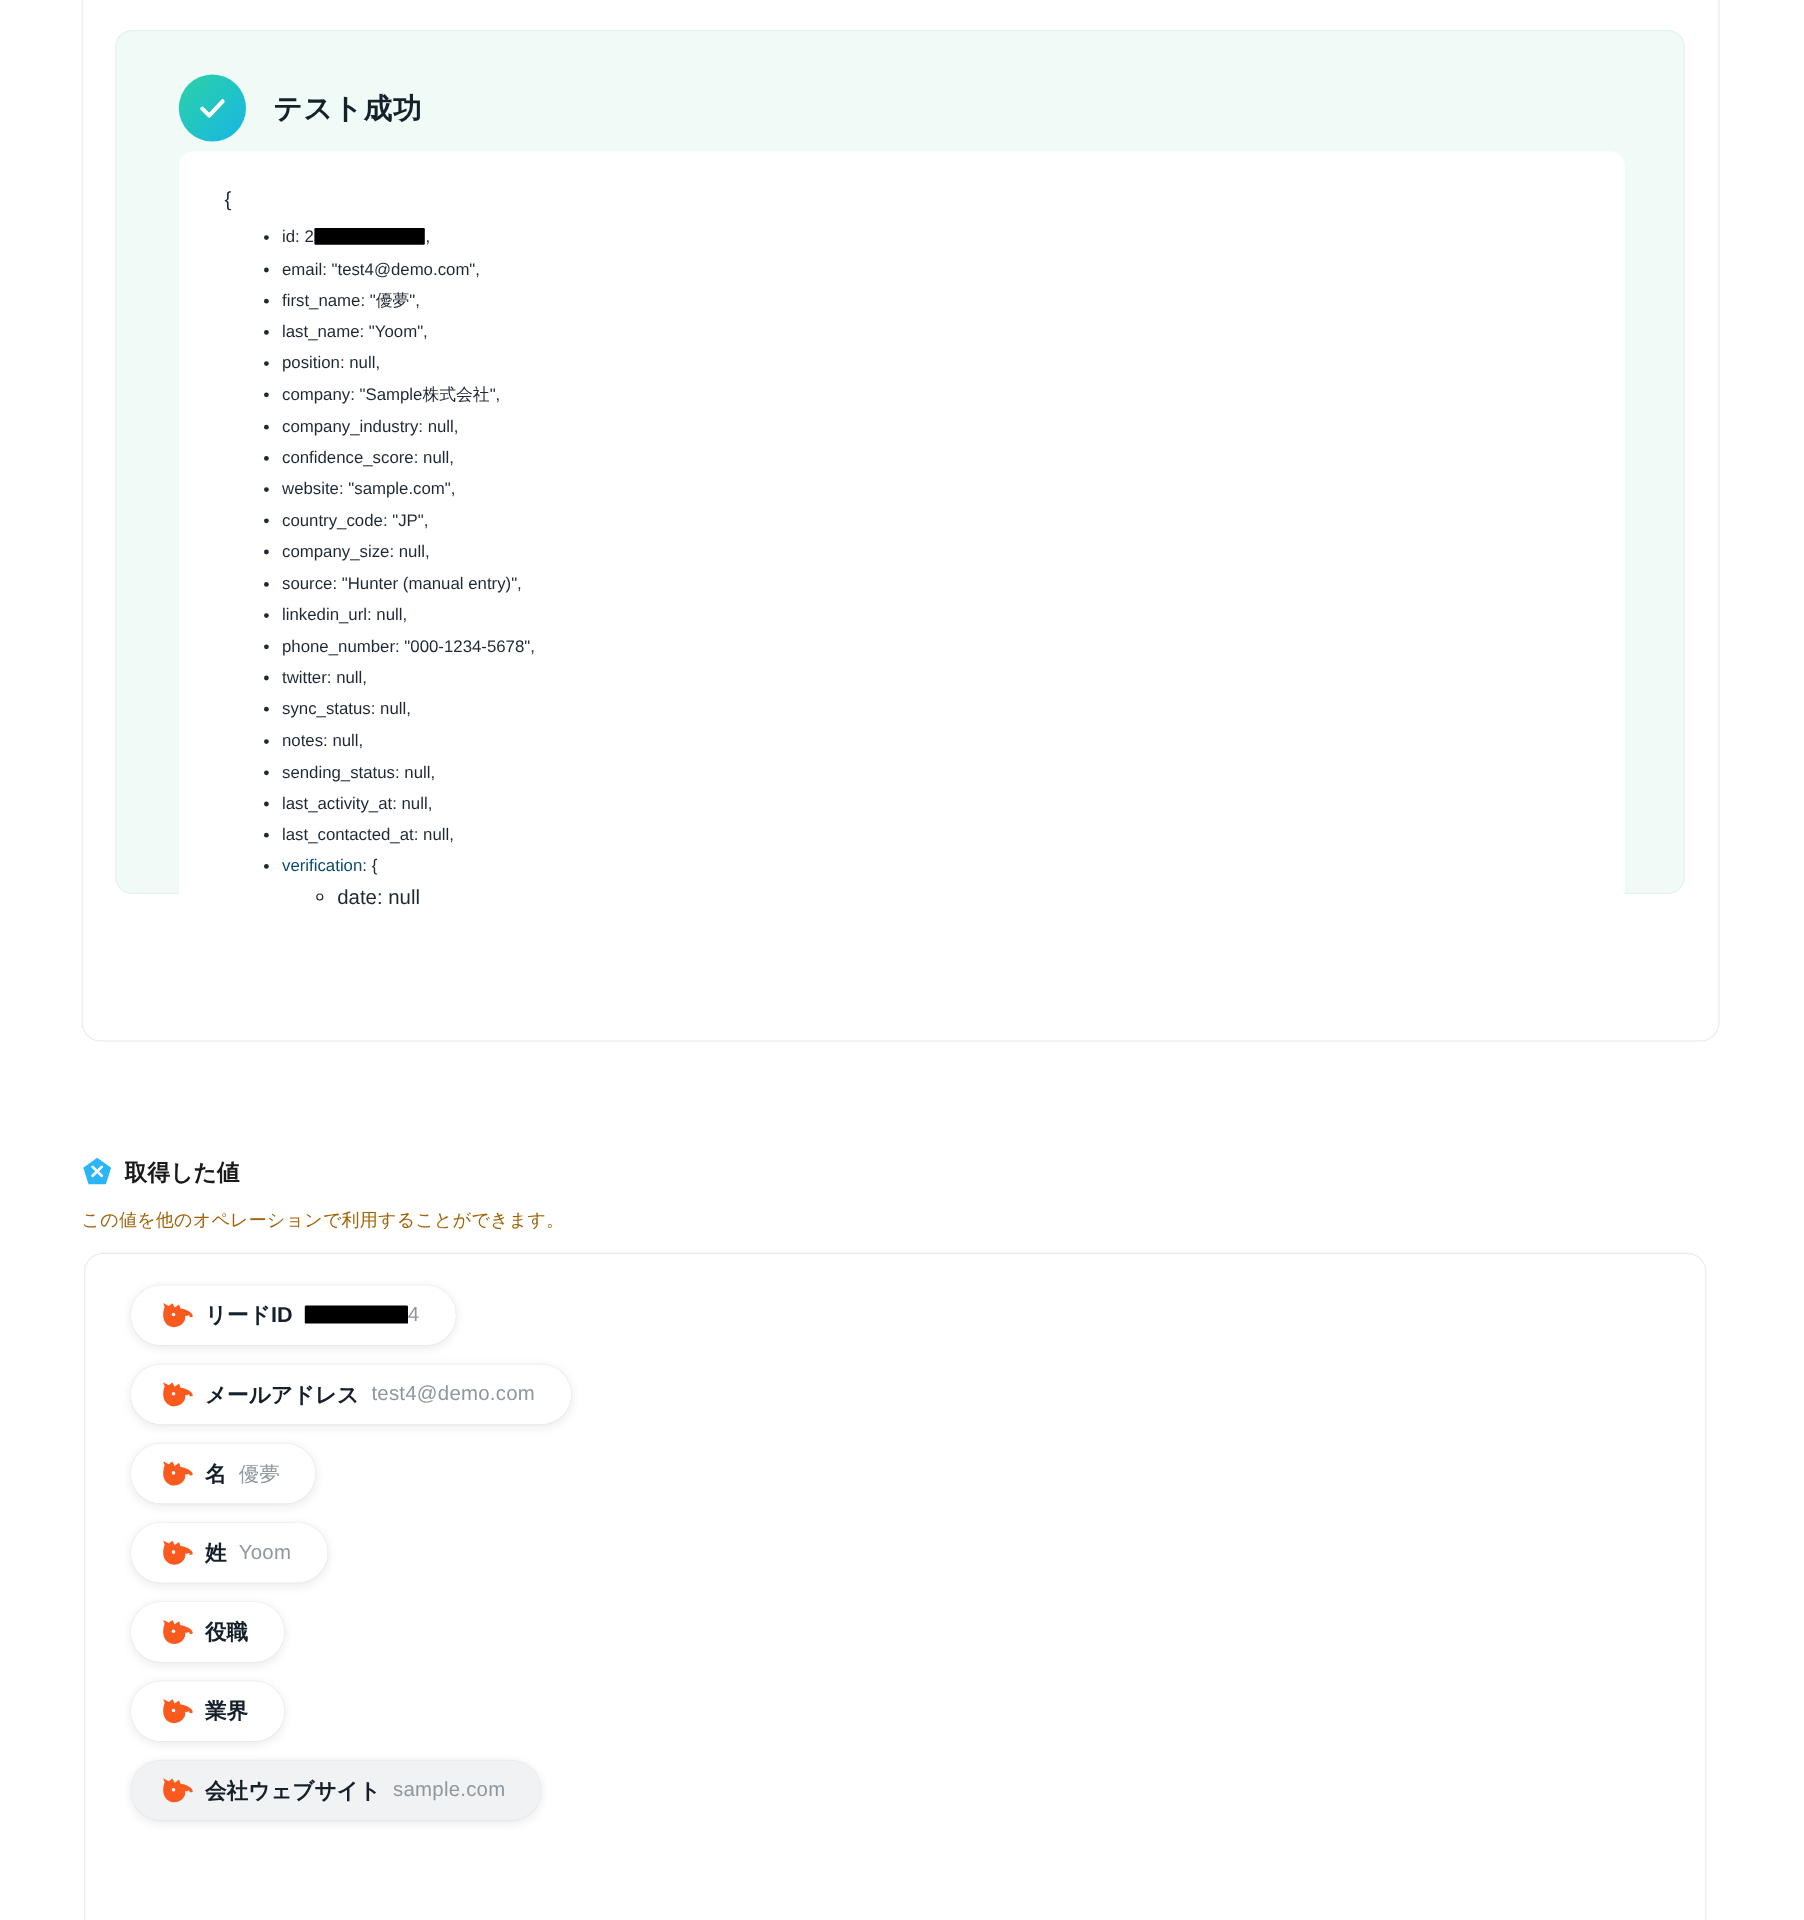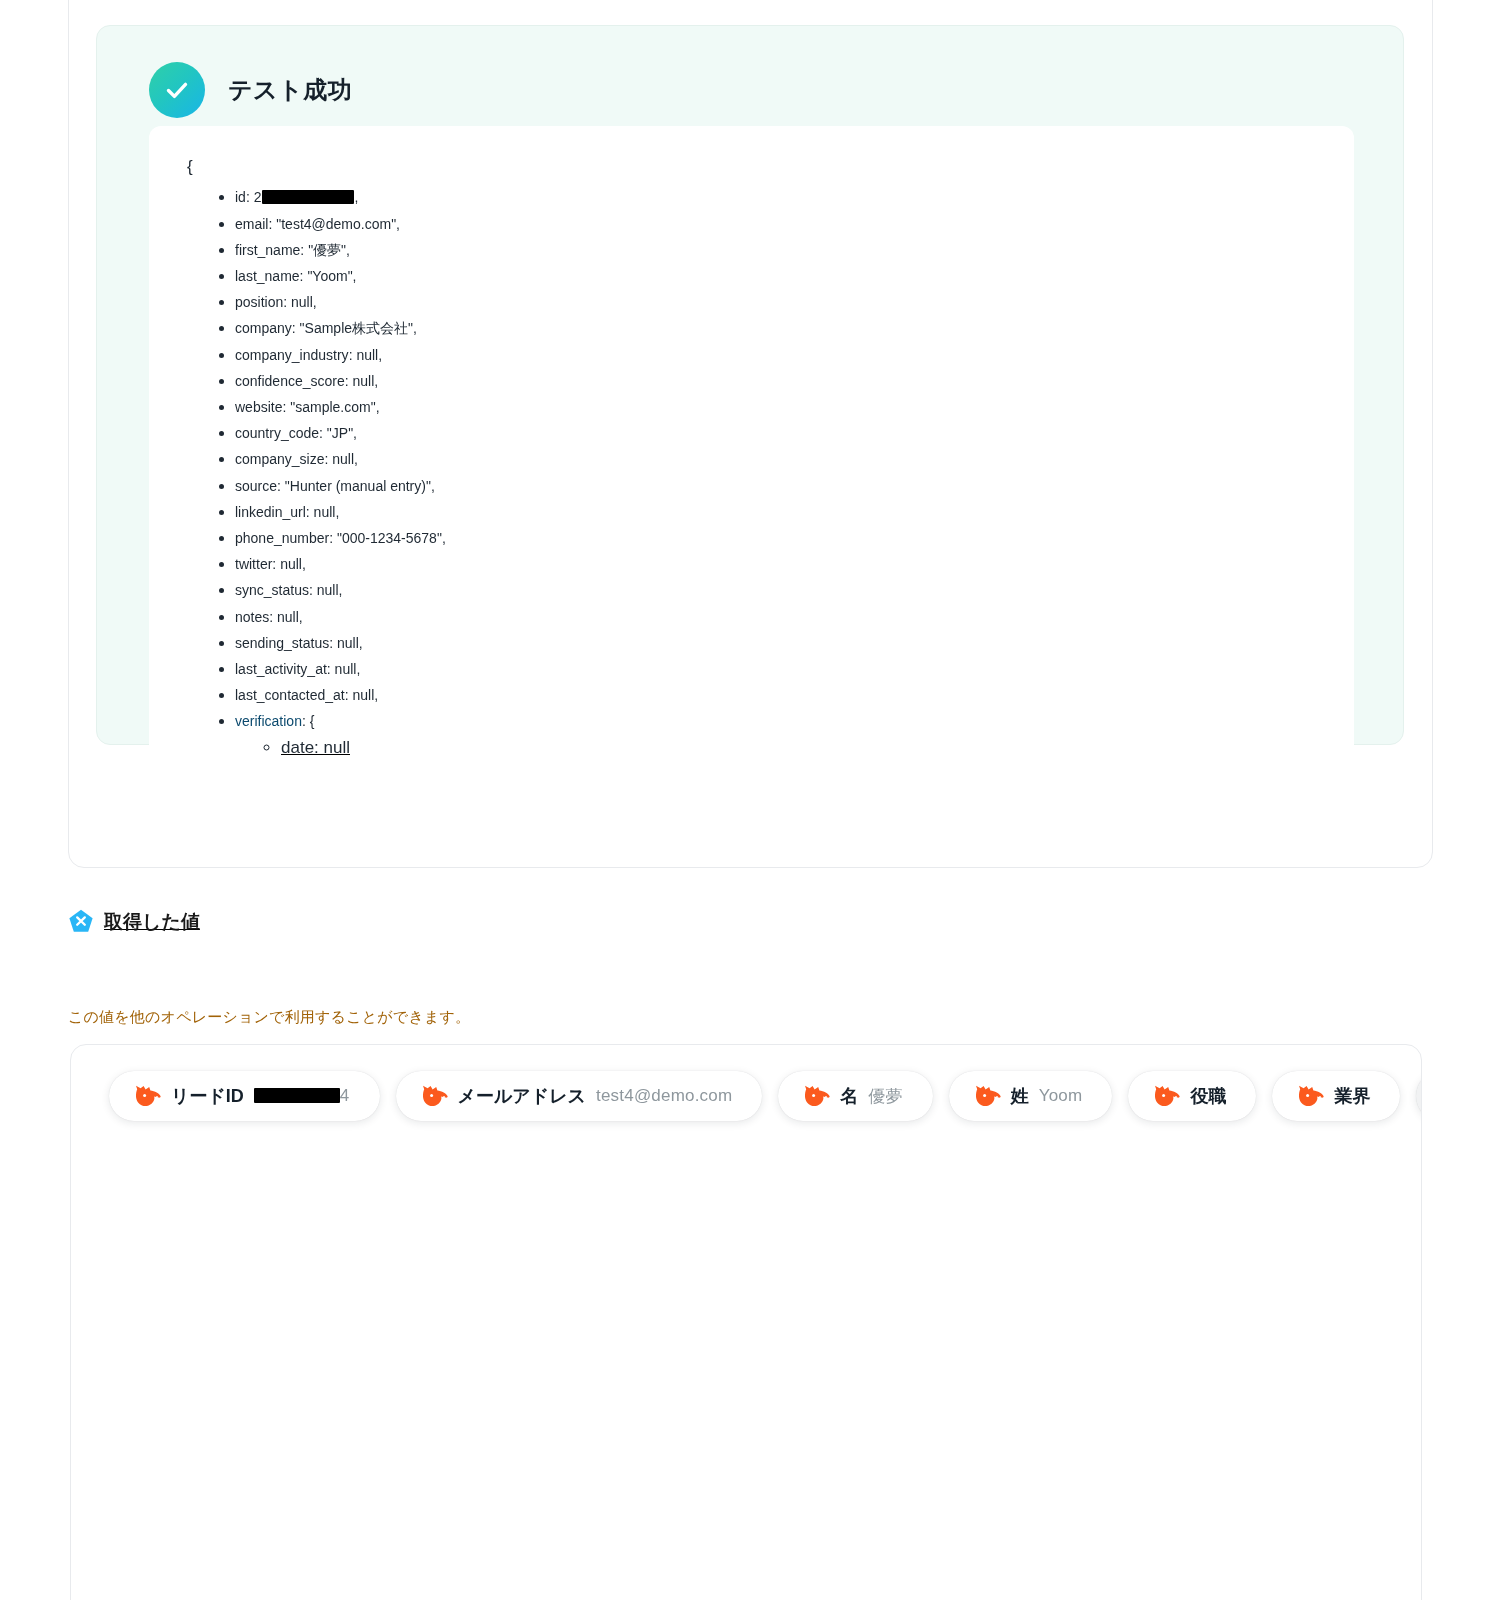--- a/index.html
+++ b/index.html
@@ -98,46 +98,44 @@
     line-height: 26.2px;
     color: #1f2933;
     padding: 0;
     margin: 0;
   }
   ul.json-list > li::marker { color: #1f2933; font-size: 15px; }
   ul.json-sublist {
     list-style-type: circle;
     margin: 0;
     padding-left: 46px;
-    text-decoration: underline;
   }
   ul.json-sublist > li {
     font-size: 17px;
     line-height: 26.2px;
     color: #1f2933;
   }
   .k-link { color: #0c4a6e; }
   .redact {
     display: inline-block;
     background: #000000;
     height: 14px;
     vertical-align: -2px;
     border-radius: 1px;
   }
   .redact.id-bar { width: 92px; margin: 0 0 0 1px; }
 
   
   .values-head {
     position: absolute;
     left: 68px;
-    top: 909px;
+    top: 964px;
     display: flex;
     align-items: flex-end;
     gap: 10px;
-    text-decoration: underline;
   }
   .badge-x {
     width: 26px;
     height: 26px;
     flex: 0 0 auto;
     display: block;
   }
   .values-title {
     font-size: 19px;
     font-weight: 700;
@@ -162,21 +160,21 @@
     border: 1px solid #e8eaed;
     border-radius: 16px;
     overflow: hidden;
   }
   .values-list {
     position: absolute;
     left: 38px;
     top: 26px;
     right: 20px;
     display: flex;
-    flex-direction: row;
+    flex-direction: column;
     gap: 16px;
   }
   .value-pill {
     display: inline-flex;
     align-items: center;
     gap: 10px;
     align-self: flex-start;
     background: #ffffff;
     border-radius: 999px;
     padding: 13px 30px 13px 26px;

